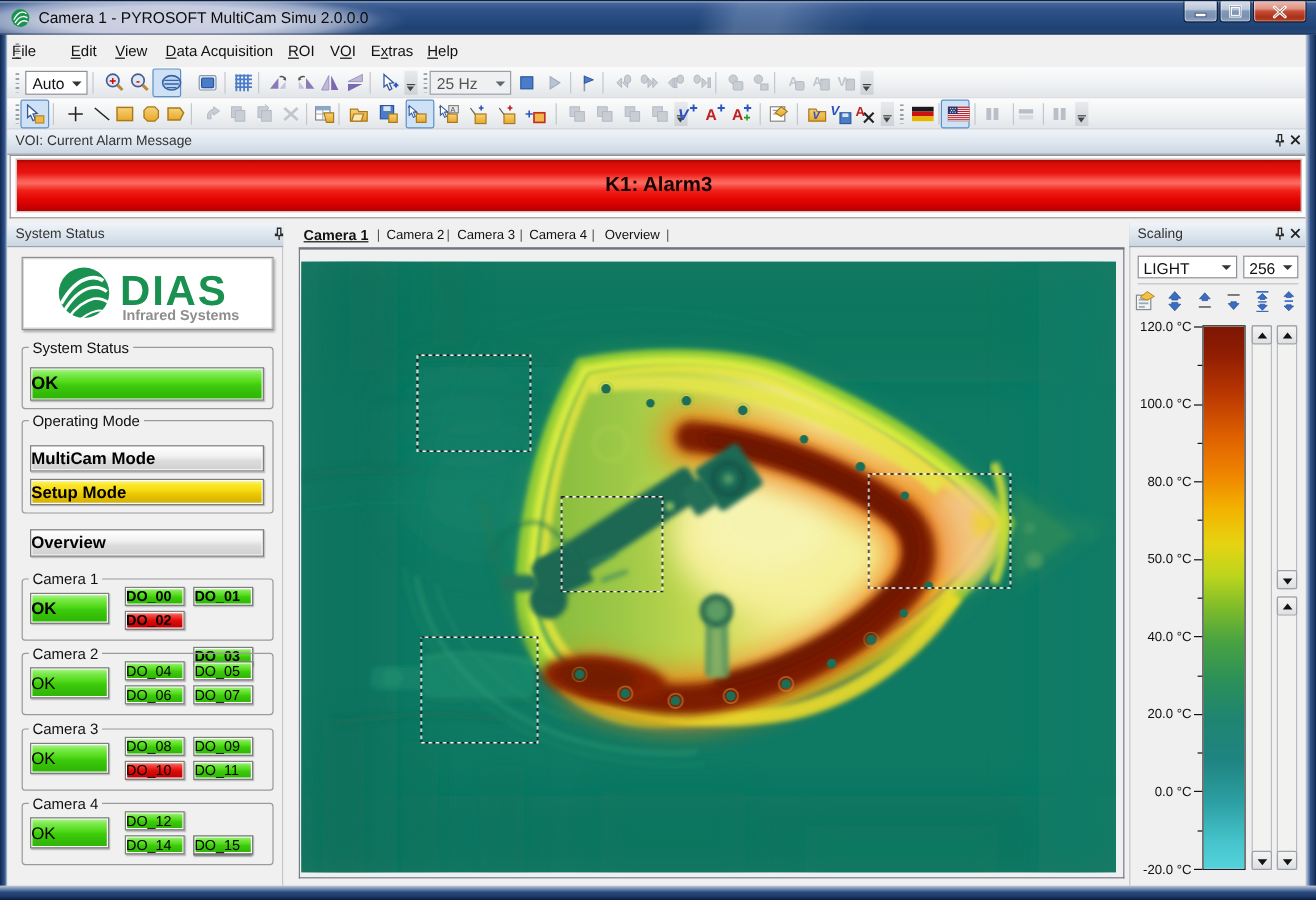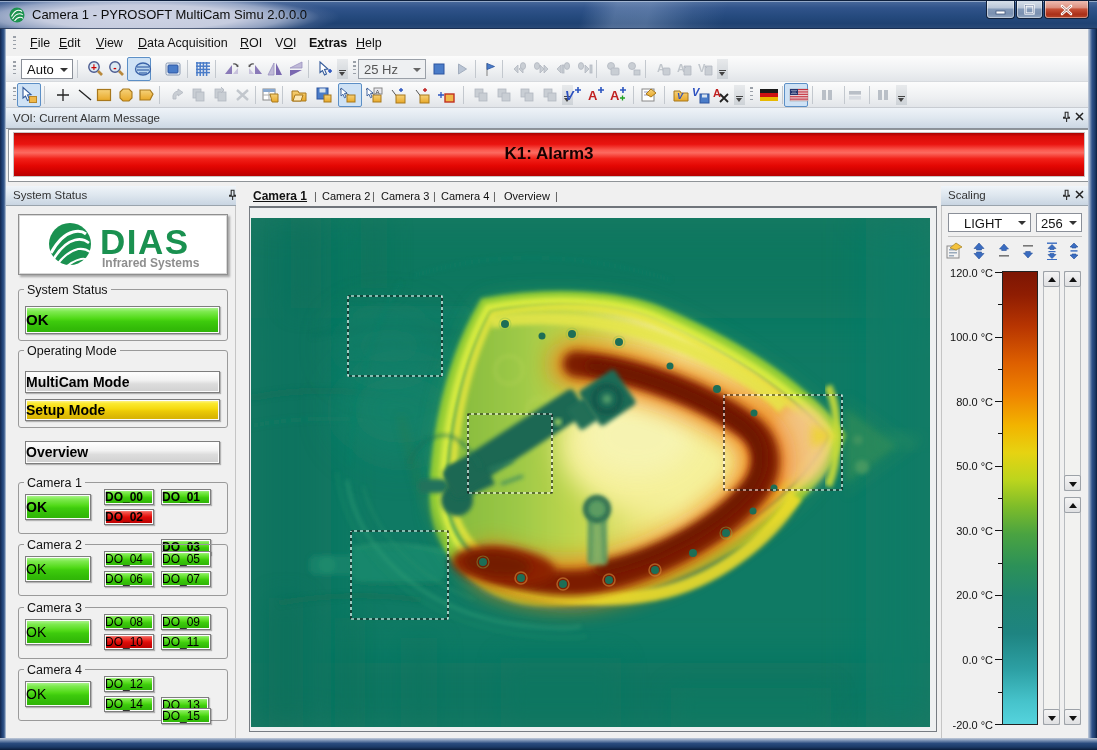--- a/index.html
+++ b/index.html
@@ -105,27 +105,27 @@
         <rect x="8.5" y="4.5" width="8" height="8" fill="none" stroke="#fff" stroke-width="2.2"></rect>
         <rect x="8.5" y="4.5" width="8" height="8" fill="none" stroke="#5a6f94" stroke-width="0.5"></rect>
       </svg></div>
   <div class="abs winbtn" id="btnclose" style="left:1044px; width:45px;"><svg width="43" height="18" viewBox="0 0 43 18">
         <path d="M17 5 L26 13 M26 5 L17 13" stroke="#fff" stroke-width="2.6" stroke-linecap="round"></path>
         <path d="M17 5 L26 13 M26 5 L17 13" stroke="#6e2418" stroke-width="0.6"></path>
       </svg></div>
 
   <div class="abs" id="menubar">
     <div class="grip" style="left:7px; top:7px; height:14px;"></div>
-    <div class="menuitem" style="left:24px;"><u>F</u>ile</div>
+    <div class="menuitem" style="left:4px;"><u>F</u>ile</div>
     <div class="menuitem" style="left:53px;"><u>E</u>dit</div>
     <div class="menuitem" style="left:90px;"><u>V</u>iew</div>
     <div class="menuitem" style="left:132px;"><u>D</u>ata Acquisition</div>
     <div class="menuitem" style="left:234px;"><u>R</u>OI</div>
     <div class="menuitem" style="left:269px;">V<u>O</u>I</div>
-    <div class="menuitem" style="left:303px;font-weight:bold;">E<u>x</u>tras</div>
+    <div class="menuitem" style="left:303px;">E<u>x</u>tras</div>
     <div class="menuitem" style="left:350px;"><u>H</u>elp</div>
   </div>
 
   <div class="abs" id="toolbar1">
     <div class="grip" style="left:7px; top:5px; height:16px;"></div>
     <div class="combo" style="left:15px; width:52px;">
         <span style="position:absolute;left:5px;top:2px;">Auto</span>
         <span class="arr"></span>
       </div>
     <div class="tsep" style="left:71px;"></div>
@@ -570,21 +570,21 @@
   <div class="abs btn3d btn-green" style="left:104px; top:614px; width:50px; height:16px; font-size:12px; font-weight:normal; line-height:14px;">DO_08</div>
   <div class="abs btn3d btn-green" style="left:161px; top:614px; width:50px; height:16px; font-size:12px; font-weight:normal; line-height:14px;">DO_09</div>
   <div class="abs btn3d btn-red" style="left:104px; top:634px; width:50px; height:16px; font-size:12px; font-weight:normal; line-height:14px;">DO_10</div>
   <div class="abs btn3d btn-green" style="left:161px; top:634px; width:50px; height:16px; font-size:12px; font-weight:normal; line-height:14px;">DO_11</div>
   <div class="abs gbox" style="left:18px; top:669px; width:210px; height:52px;"></div>
   <div class="abs glabel" style="left:24px; top:663px;">Camera 4</div>
   <div class="abs btn3d btn-green" style="left:25px; top:681px; width:66px; height:26px; font-size:14px; font-weight:normal; line-height:24px;">OK</div>
   <div class="abs btn3d btn-green" style="left:104px; top:676px; width:50px; height:16px; font-size:12px; font-weight:normal; line-height:14px;">DO_12</div>
   <div class="abs btn3d btn-green" style="left:161px; top:676px; width:48px; height:16px; font-size:12px; font-weight:normal; line-height:14px;margin-top:21px;">DO_13</div>
   <div class="abs btn3d btn-green" style="left:104px; top:696px; width:50px; height:16px; font-size:12px; font-weight:normal; line-height:14px;">DO_14</div>
-  <div class="abs btn3d btn-green" style="left:161px; top:696px; width:50px; height:16px; font-size:12px; font-weight:normal; line-height:14px;margin-top:12px;">DO_15</div>
+  <div class="abs btn3d btn-green" style="left:161px; top:696px; width:50px; height:16px; font-size:12px; font-weight:normal; line-height:14px;">DO_15</div>
 
   <div class="abs" id="tabbar">
     <div class="tab" style="left:7px; top:3px; font-size:12px; font-weight:bold; text-decoration:underline;">Camera 1</div>
     <div class="tab" style="left:68px; color:#555;">|</div>
     <div class="tab" style="left:76px;">Camera 2</div>
     <div class="tab" style="left:126px; color:#555;">|</div>
     <div class="tab" style="left:135px;">Camera 3</div>
     <div class="tab" style="left:187px; color:#555;">|</div>
     <div class="tab" style="left:195px;">Camera 4</div>
     <div class="tab" style="left:247px; color:#555;">|</div>
@@ -784,21 +784,21 @@
       <span>Scaling</span>
     </div>
   <svg class="abs pin" style="left:1061px; top:189px;" viewBox="0 0 11 12">
       <path d="M4.2 1.2 h2.8 v5 h1.4 v1.1 H2.6 v-1.1 h1.6 z M5.6 7.5 v3.6" stroke="#2a2a2a" stroke-width="1.1" fill="none"></path>
     </svg>
   <svg class="abs" style="left:1075px; top:190px;" width="9" height="9" viewBox="0 0 9 9">
       <path d="M1 1 L8 8 M8 1 L1 8" stroke="#222" stroke-width="1.5"></path>
     </svg>
 
   <div class="abs combo" style="left:948px; top:213px; width:83px; height:19px;">
-      <span style="position:absolute;left:15px;top:2px;">LIGHT</span>
+      <span style="position:absolute;left:4px;top:2px;">LIGHT</span>
       <span class="arr" style="top:7px;"></span>
     </div>
   <div class="abs combo" style="left:1036px; top:213px; width:46px; height:19px;">
       <span style="position:absolute;left:4px;top:2px;">256</span>
       <span class="arr" style="top:7px;"></span>
     </div>
   <div class="abs" style="left:948px; top:236px; width:134px; height:1px; background:#c2c2c2;"></div>
 
   <svg class="abs" style="left:946px; top:242px;" width="138" height="18" viewBox="0 0 138 18">
     <g>
@@ -839,21 +839,21 @@
   <div class="abs" style="left:998px; top:304.3px; width:4px; height:1px; background:#111;"></div>
   <div class="abs sctext" style="left:941px; top:331.1px; width:52px; text-align:right;">100.0 °C</div>
   <div class="abs" style="left:995px; top:336.6px; width:7px; height:1px; background:#111;"></div>
   <div class="abs" style="left:998px; top:368.9px; width:4px; height:1px; background:#111;"></div>
   <div class="abs sctext" style="left:941px; top:395.6px; width:52px; text-align:right;">80.0 °C</div>
   <div class="abs" style="left:995px; top:401.1px; width:7px; height:1px; background:#111;"></div>
   <div class="abs" style="left:998px; top:433.4px; width:4px; height:1px; background:#111;"></div>
   <div class="abs sctext" style="left:941px; top:460.2px; width:52px; text-align:right;">50.0 °C</div>
   <div class="abs" style="left:995px; top:465.7px; width:7px; height:1px; background:#111;"></div>
   <div class="abs" style="left:998px; top:498.0px; width:4px; height:1px; background:#111;"></div>
-  <div class="abs sctext" style="left:941px; top:524.8px; width:52px; text-align:right;">30.0 °C</div>
+  <div class="abs sctext" style="left:941px; top:524.8px; width:52px; text-align:right;">40.0 °C</div>
   <div class="abs" style="left:995px; top:530.3px; width:7px; height:1px; background:#111;"></div>
   <div class="abs" style="left:998px; top:562.6px; width:4px; height:1px; background:#111;"></div>
   <div class="abs sctext" style="left:941px; top:589.4px; width:52px; text-align:right;">20.0 °C</div>
   <div class="abs" style="left:995px; top:594.9px; width:7px; height:1px; background:#111;"></div>
   <div class="abs" style="left:998px; top:627.1px; width:4px; height:1px; background:#111;"></div>
   <div class="abs sctext" style="left:941px; top:653.9px; width:52px; text-align:right;">0.0 °C</div>
   <div class="abs" style="left:995px; top:659.4px; width:7px; height:1px; background:#111;"></div>
   <div class="abs" style="left:998px; top:691.7px; width:4px; height:1px; background:#111;"></div>
   <div class="abs sctext" style="left:941px; top:718.5px; width:52px; text-align:right;">-20.0 °C</div>
   <div class="abs" style="left:995px; top:724.0px; width:7px; height:1px; background:#111;"></div>

